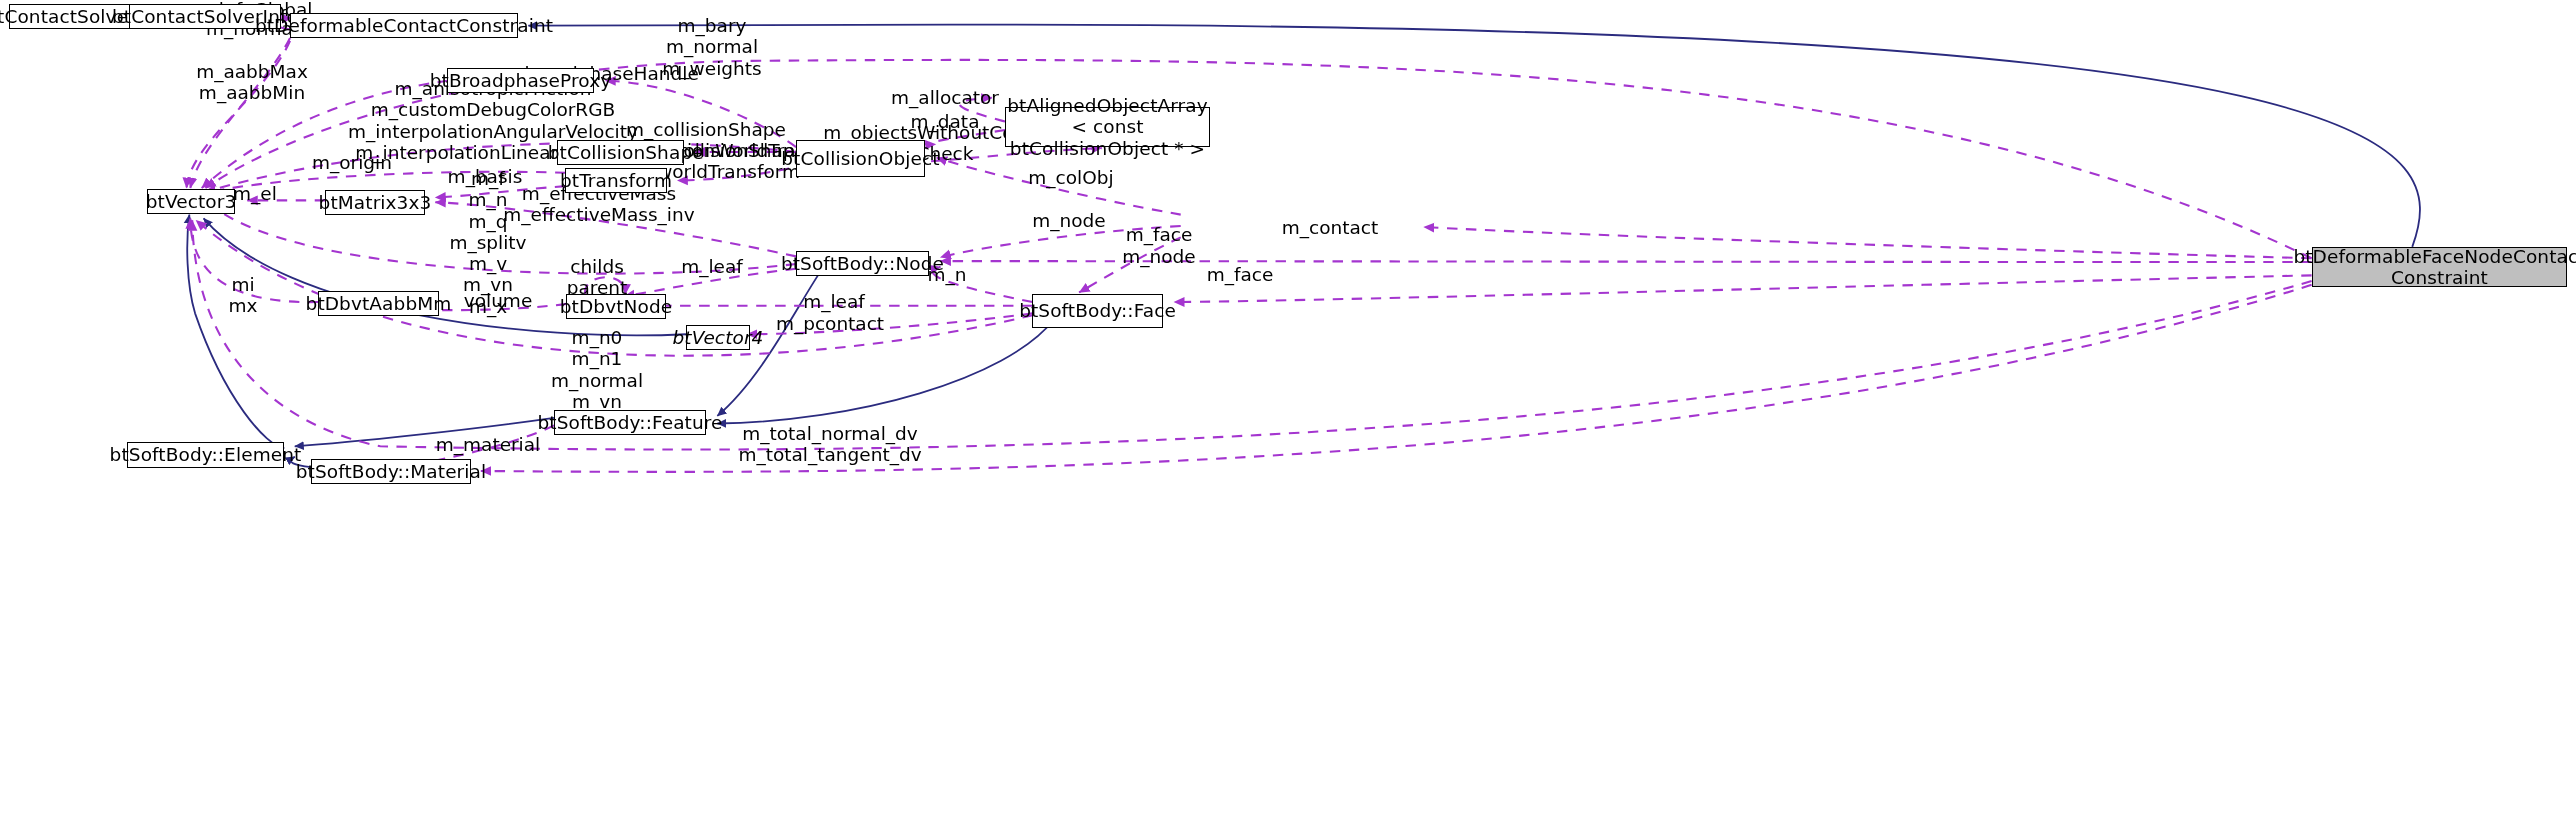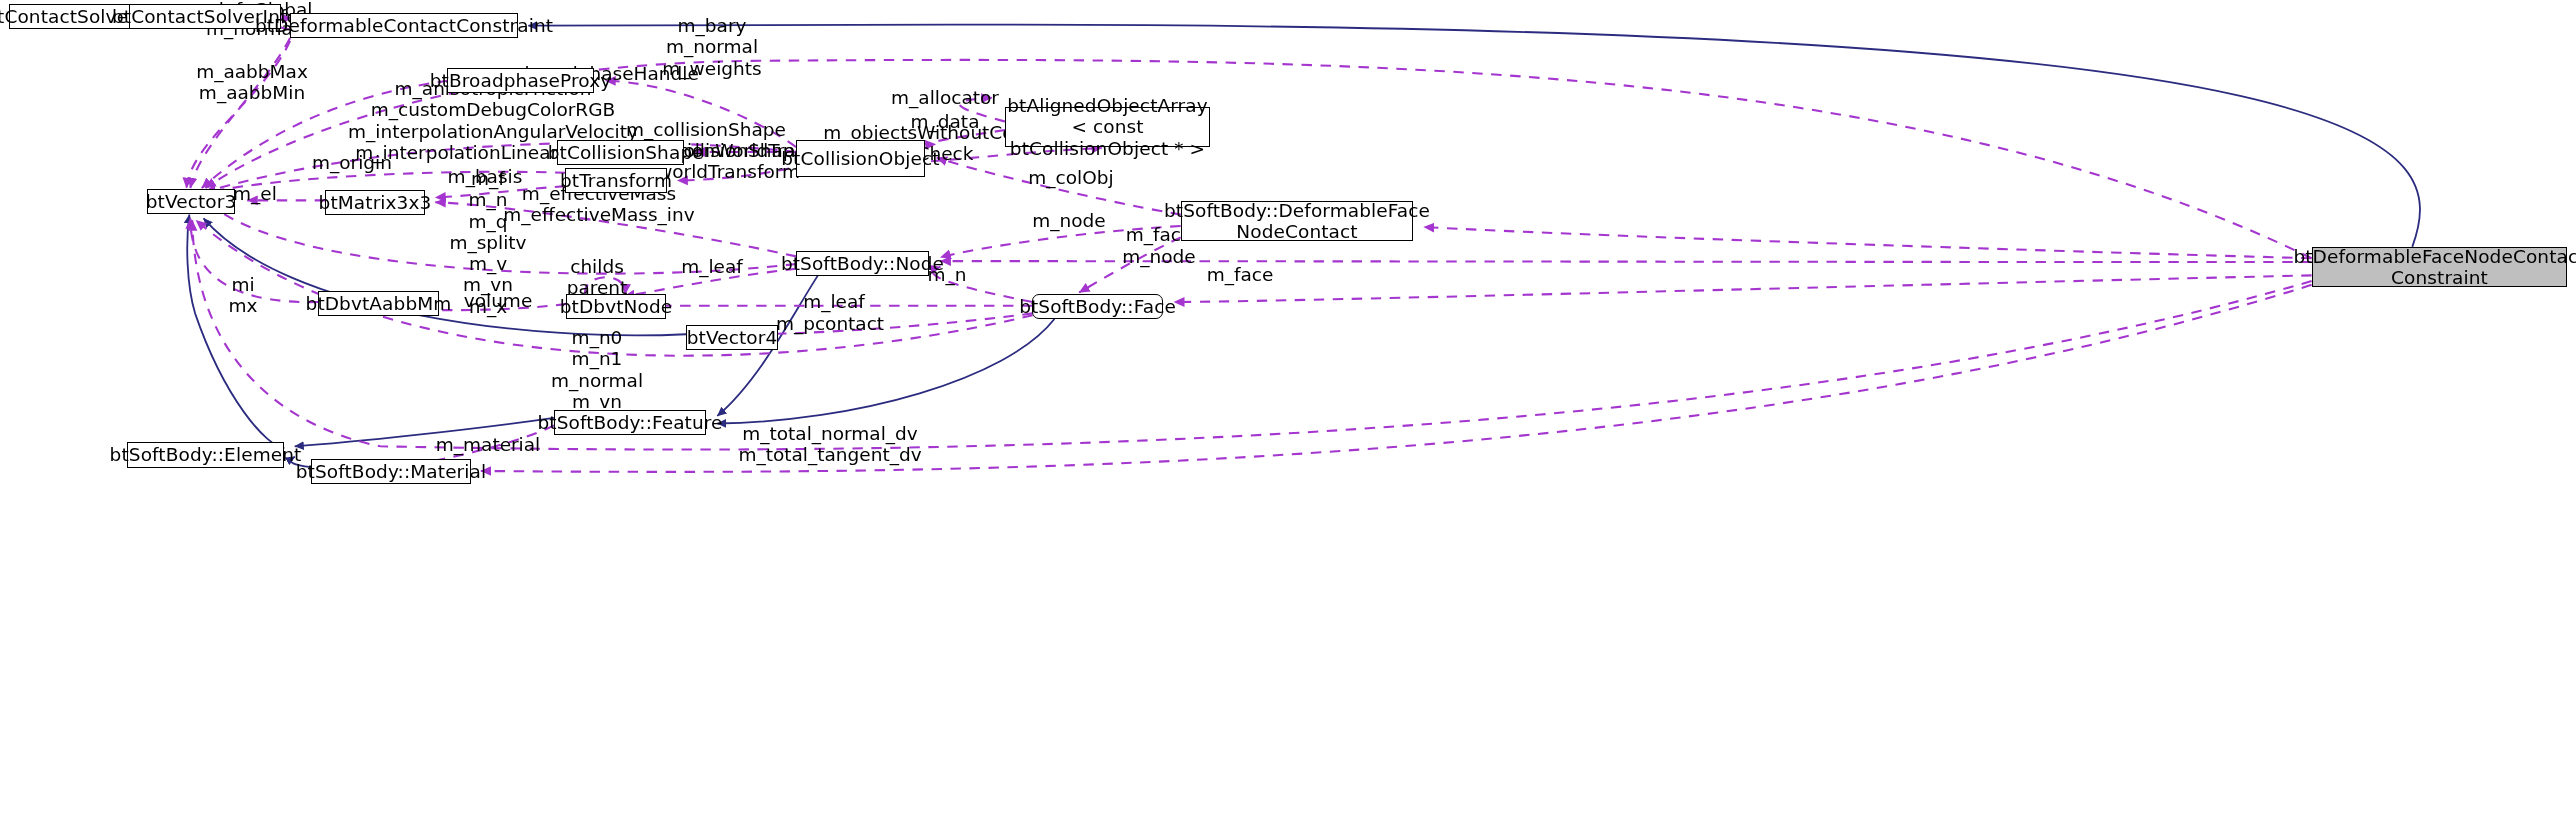--- a/index.html
+++ b/index.html
@@ -164,35 +164,33 @@
   <div class="node" style="left:557px;top:140px;width:127px;height:25px;padding-left:17px;">btCollisionShape</div>
 
   <div class="node" style="left:796px;top:140px;width:129px;height:37px;">btCollisionObject</div>
 
   <div class="node" style="left:565px;top:168px;width:102px;height:25px;">btTransform</div>
 
   <div class="node" style="left:147px;top:189px;width:88px;height:25px;">btVector3</div>
 
   <div class="node" style="left:325px;top:190px;width:100px;height:25px;">btMatrix3x3</div>
 
-  <div class="node" style="left:1181px;top:201px;width:232px;height:40px;">btSoftBody::DeformableFace
-NodeContact</div>
 
   <div class="node" style="left:796px;top:251px;width:133px;height:25px;">btSoftBody::Node</div>
 
   <div class="node highlight" style="left:2312px;top:247px;width:255px;height:40px;">btDeformableFaceNodeContact
 Constraint</div>
 
   <div class="node" style="left:318px;top:291px;width:121px;height:25px;">btDbvtAabbMm</div>
 
   <div class="node" style="left:566px;top:294px;width:100px;height:25px;">btDbvtNode</div>
 
-  <div class="node" style="left:1032px;top:294px;width:131px;height:25px;border-radius:7px;">btSoftBody::Face</div>
-
-  <div class="node" style="left:686px;top:325px;width:92px;height:25px;">btVector4</div>
+  <div class="node" style="left:1032px;top:294px;width:131px;height:34px;">btSoftBody::Face</div>
+
+  <div class="node" style="left:686px;top:325px;width:64px;height:25px;font-style:italic;">btVector4</div>
 
   <div class="node" style="left:554px;top:410px;width:152px;height:25px;">btSoftBody::Feature</div>
 
   <div class="node" style="left:127px;top:442px;width:157px;height:26px;">btSoftBody::Element</div>
 
   <div class="node" style="left:311px;top:459px;width:160px;height:25px;">btSoftBody::Material</div>
 
   <div class="edge-label" style="left:252px;top:10.4px;">m_infoGlobal</div>
   <div class="edge-label" style="left:252px;top:29.4px;">m_normal</div>
   <div class="edge-label" style="left:712px;top:47px;">m_bary

